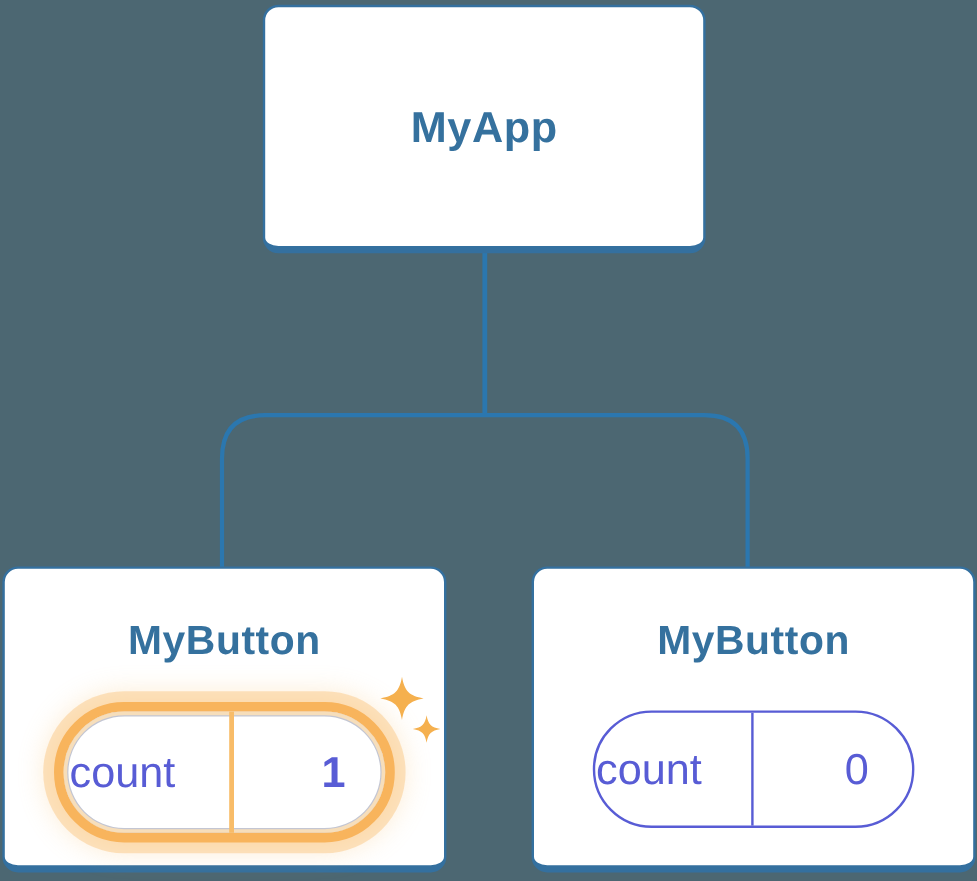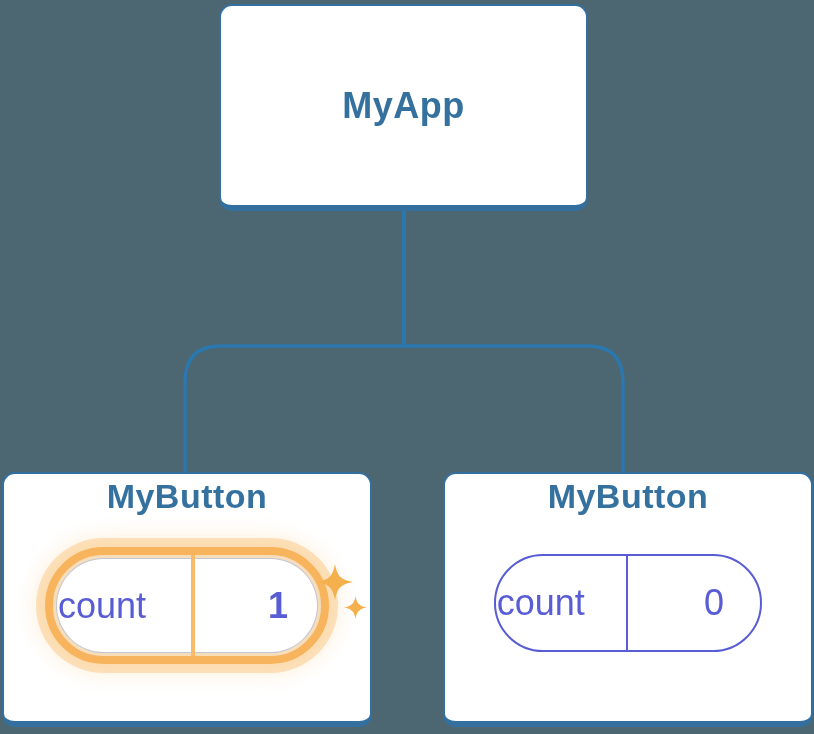--- a/index.html
+++ b/index.html
@@ -52,20 +52,21 @@
   }
   .card.child-left  { left: 2px;   top: 472px; width: 370px; height: 255px; }
   .card.child-right { left: 443px; top: 472px; width: 370px; height: 255px; }
   .node-title {
     color: var(--title-text);
     font-size: 36px;
     font-weight: 700;
     letter-spacing: 0.5px;
   }
   .child-title {
+    margin-top: 38px;
     font-size: 34px;
     line-height: 44px;
   }
   .pill {
     display: flex;
     align-items: stretch;
     background: #fff;
     gap: 40px;
   }
   .pill .key, .pill .val {

